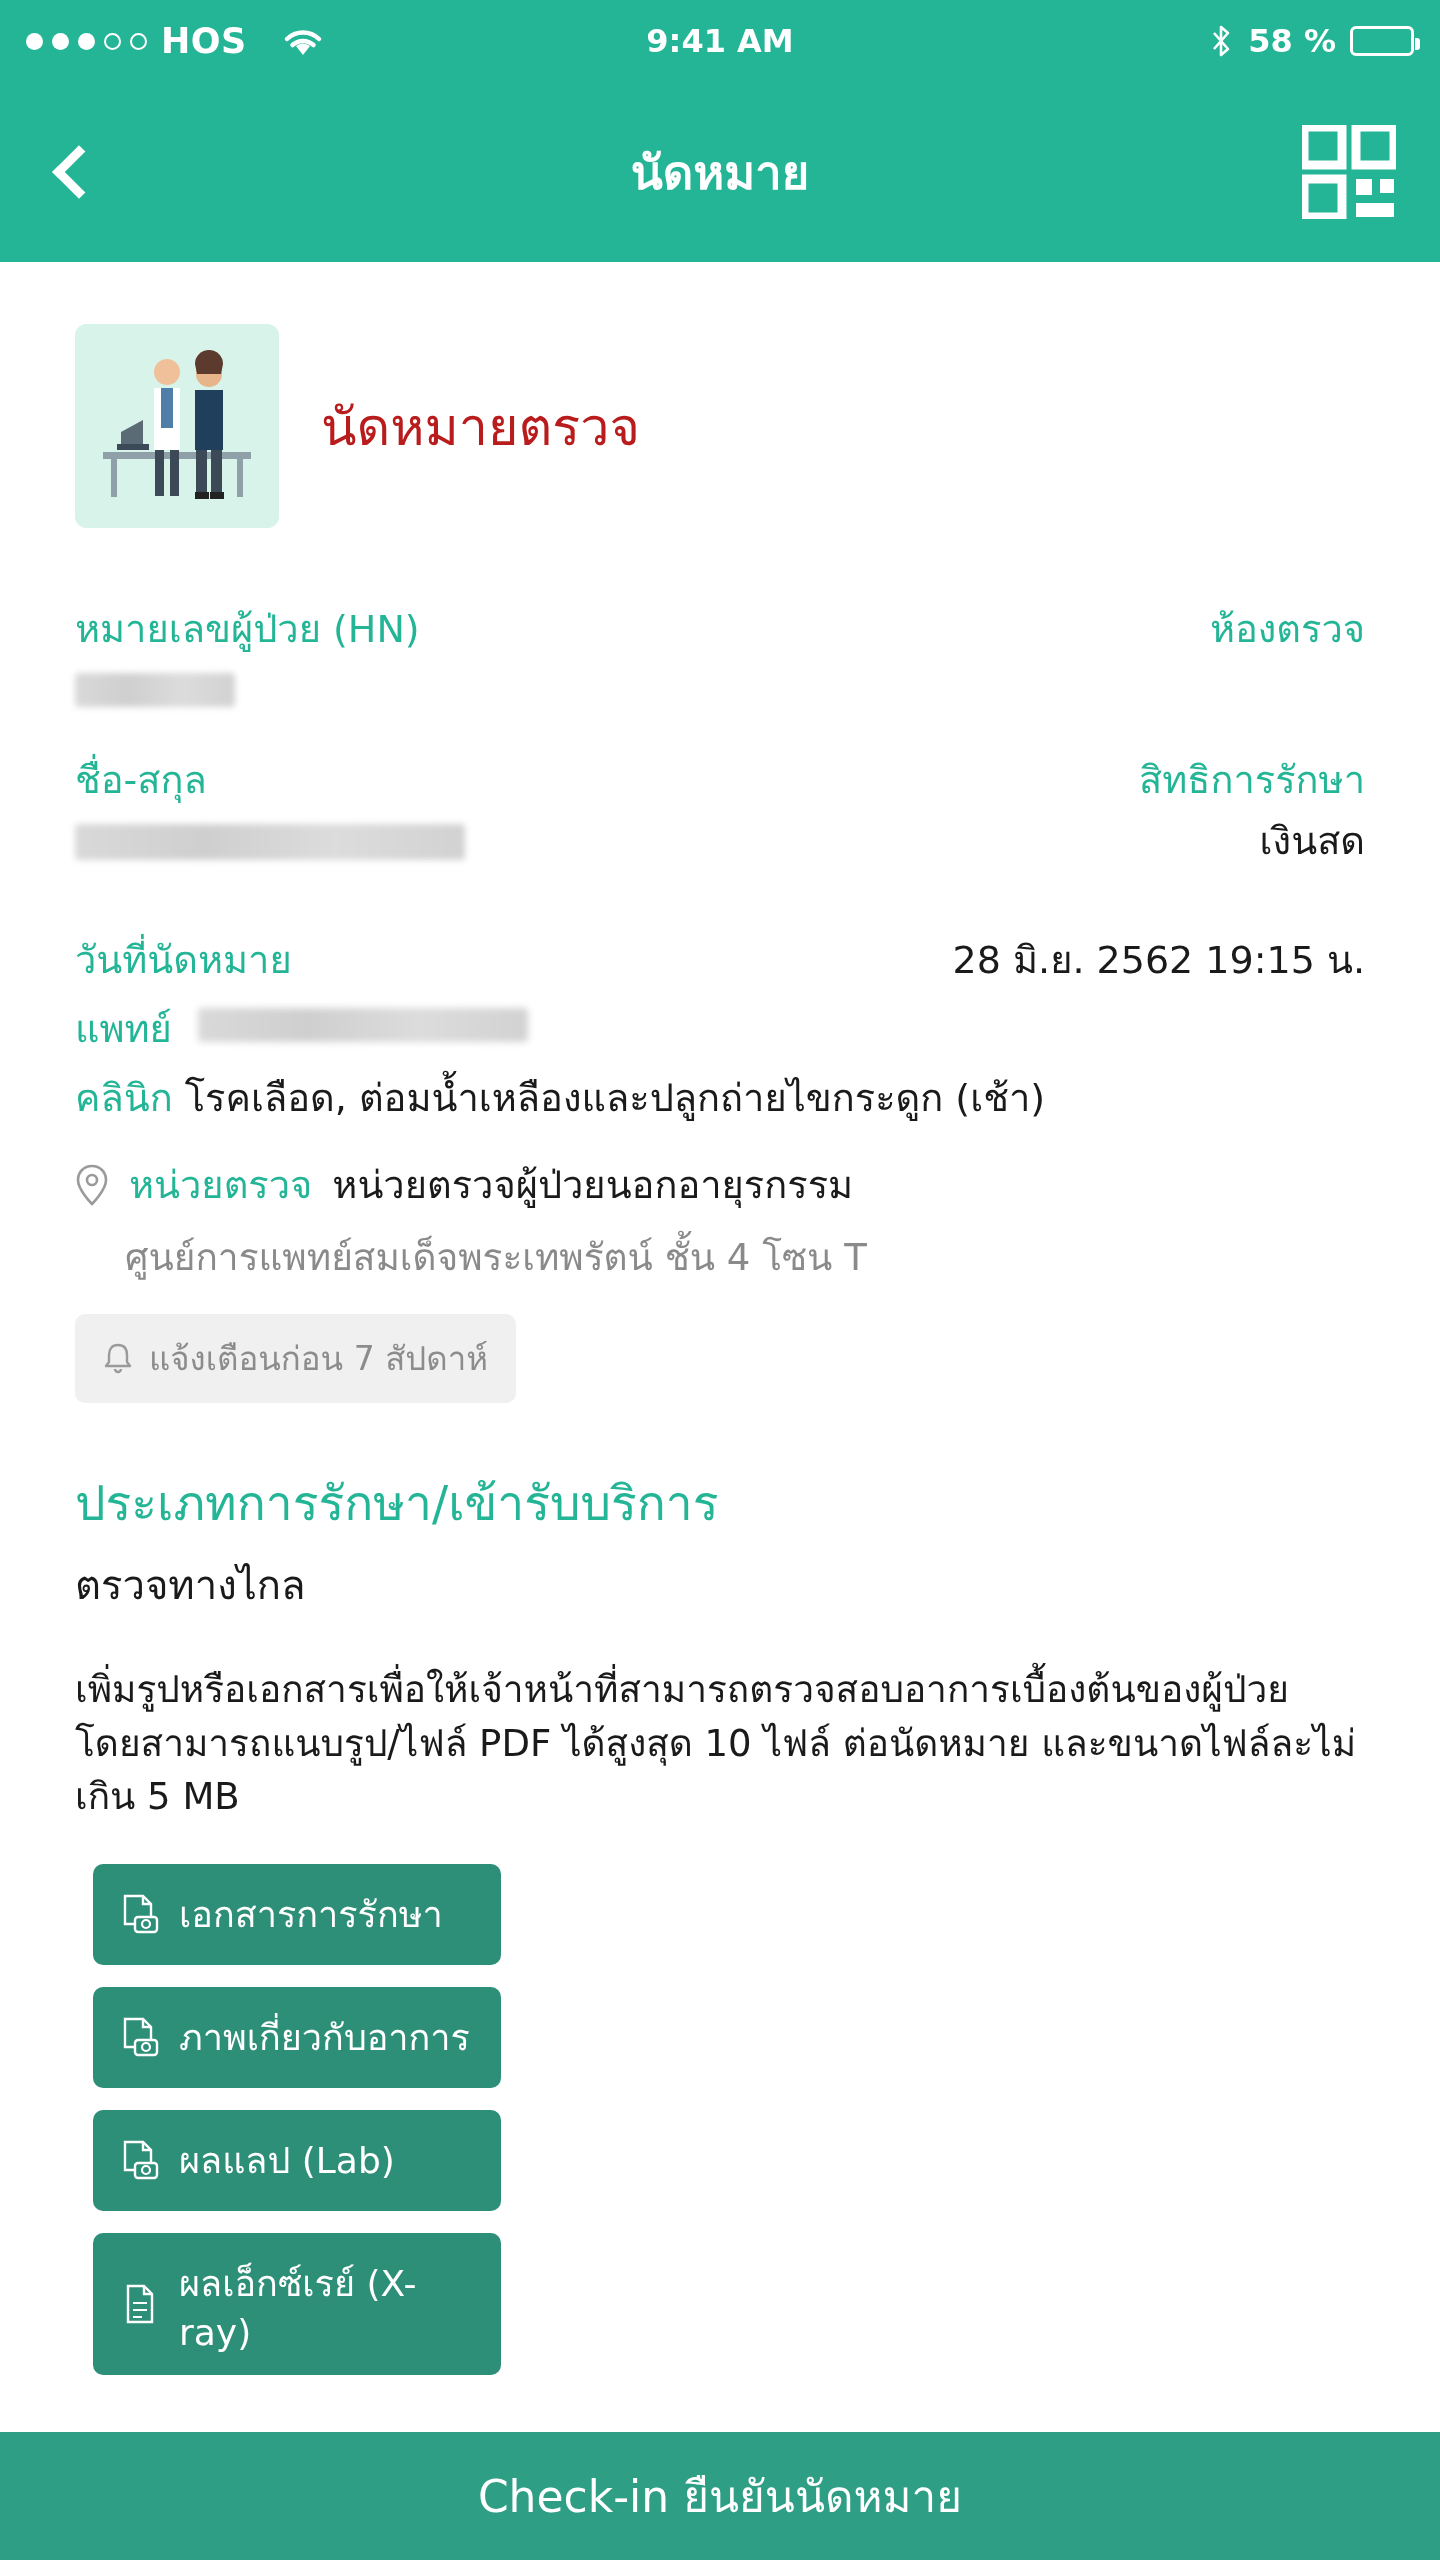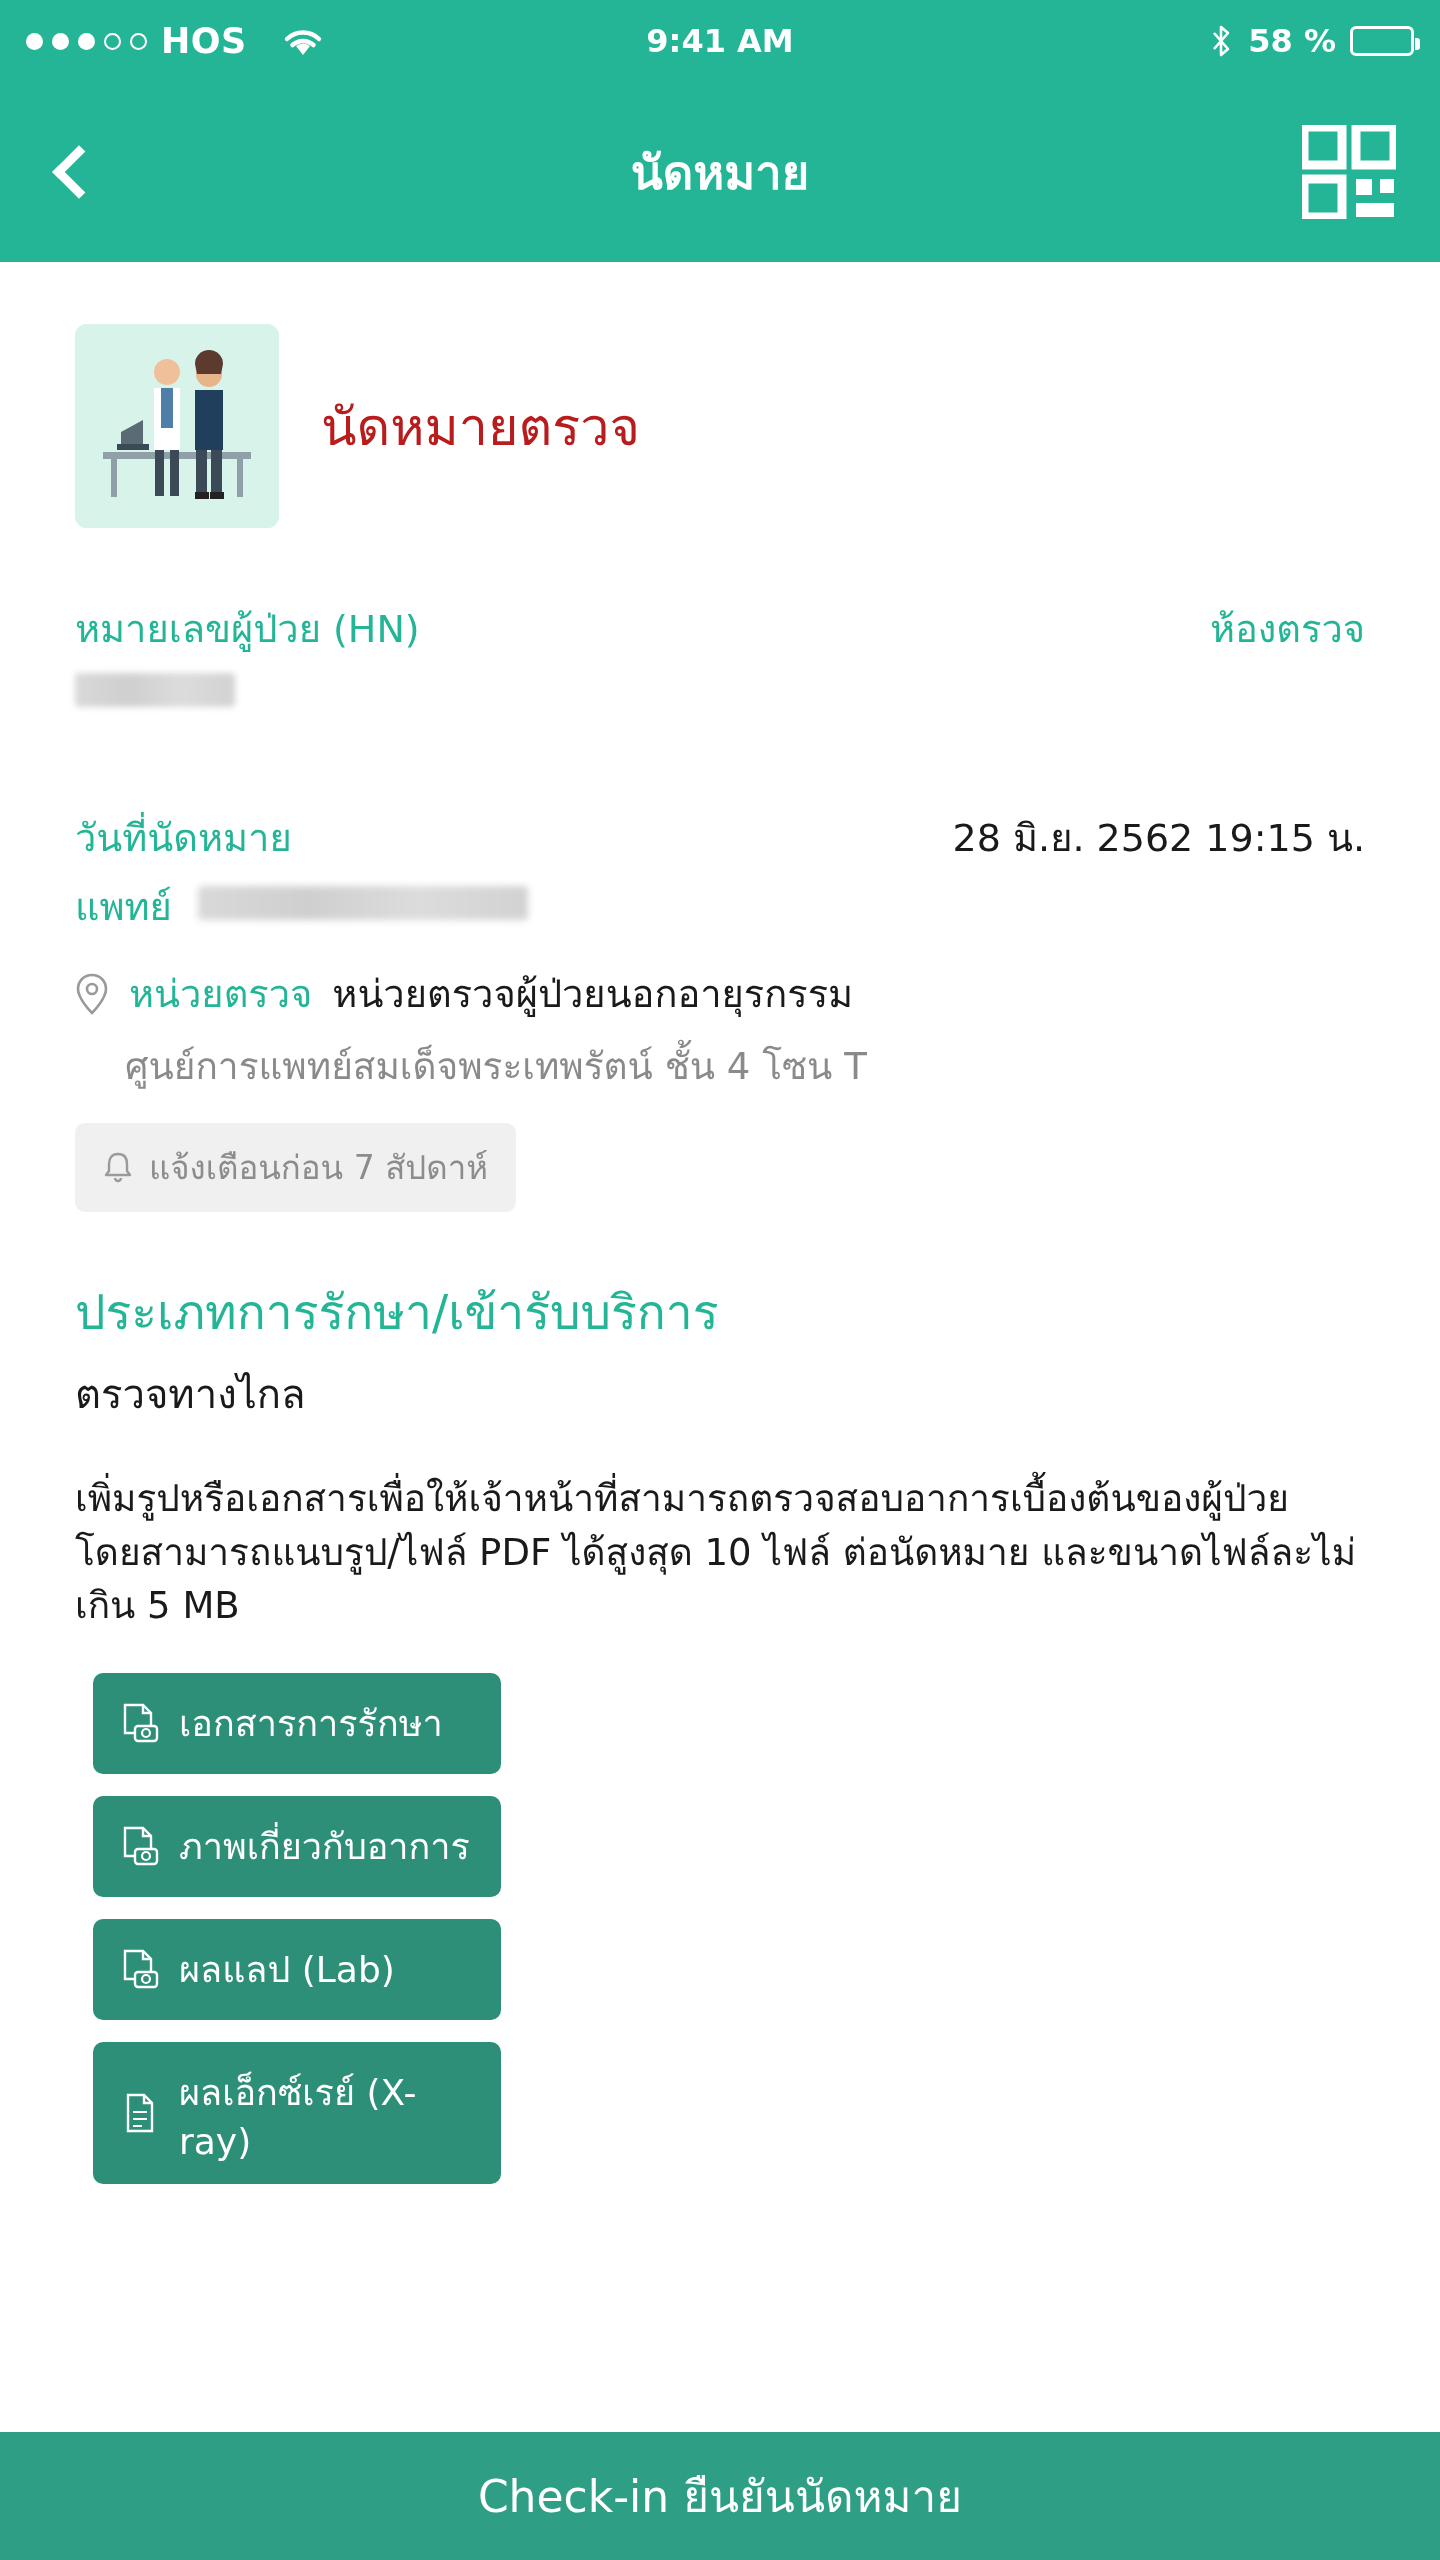--- a/index.html
+++ b/index.html
@@ -335,33 +335,47 @@
           <div class="label">หมายเลขผู้ป่วย (HN)</div>
           <div class="redact hn"></div>
         </div>
         <div class="right">
           <div class="label">ห้องตรวจ</div>
         </div>
       </div>
 
       <div class="gap-sm"></div>
 
+      <div class="row">
+        <div>
+          <div class="label">ชื่อ-สกุล</div>
+          <div class="redact name"></div>
+        </div>
+        <div class="right">
+          <div class="label">สิทธิการรักษา</div>
+          <div class="value">เงินสด</div>
+        </div>
+      </div>
 
       <div class="gap-md"></div>
 
       <div class="row">
         <div class="label">วันที่นัดหมาย</div>
         <div class="value">28 มิ.ย. 2562  19:15  น.</div>
       </div>
 
       <div class="inline-row">
         <span class="label">แพทย์</span>
         <span class="redact doctor"></span>
       </div>
 
+      <div class="inline-row">
+        <span class="label">คลินิก</span>
+        <span class="value">โรคเลือด, ต่อมน้ำเหลืองและปลูกถ่ายไขกระดูก (เช้า)</span>
+      </div>
 
       <div class="loc-row">
         <span class="pin">
           <svg width="34" height="42" viewBox="0 0 34 42">
             <path d="M17 2 C9 2 3 8 3 16 C3 26 17 40 17 40 C17 40 31 26 31 16 C31 8 25 2 17 2 Z" fill="none" stroke="#9a9a9a" stroke-width="2.6"></path>
             <circle cx="17" cy="16" r="5" fill="none" stroke="#9a9a9a" stroke-width="2.6"></circle>
           </svg>
         </span>
         <span class="label">หน่วยตรวจ</span>
         <span class="value">หน่วยตรวจผู้ป่วยนอกอายุรกรรม</span>

